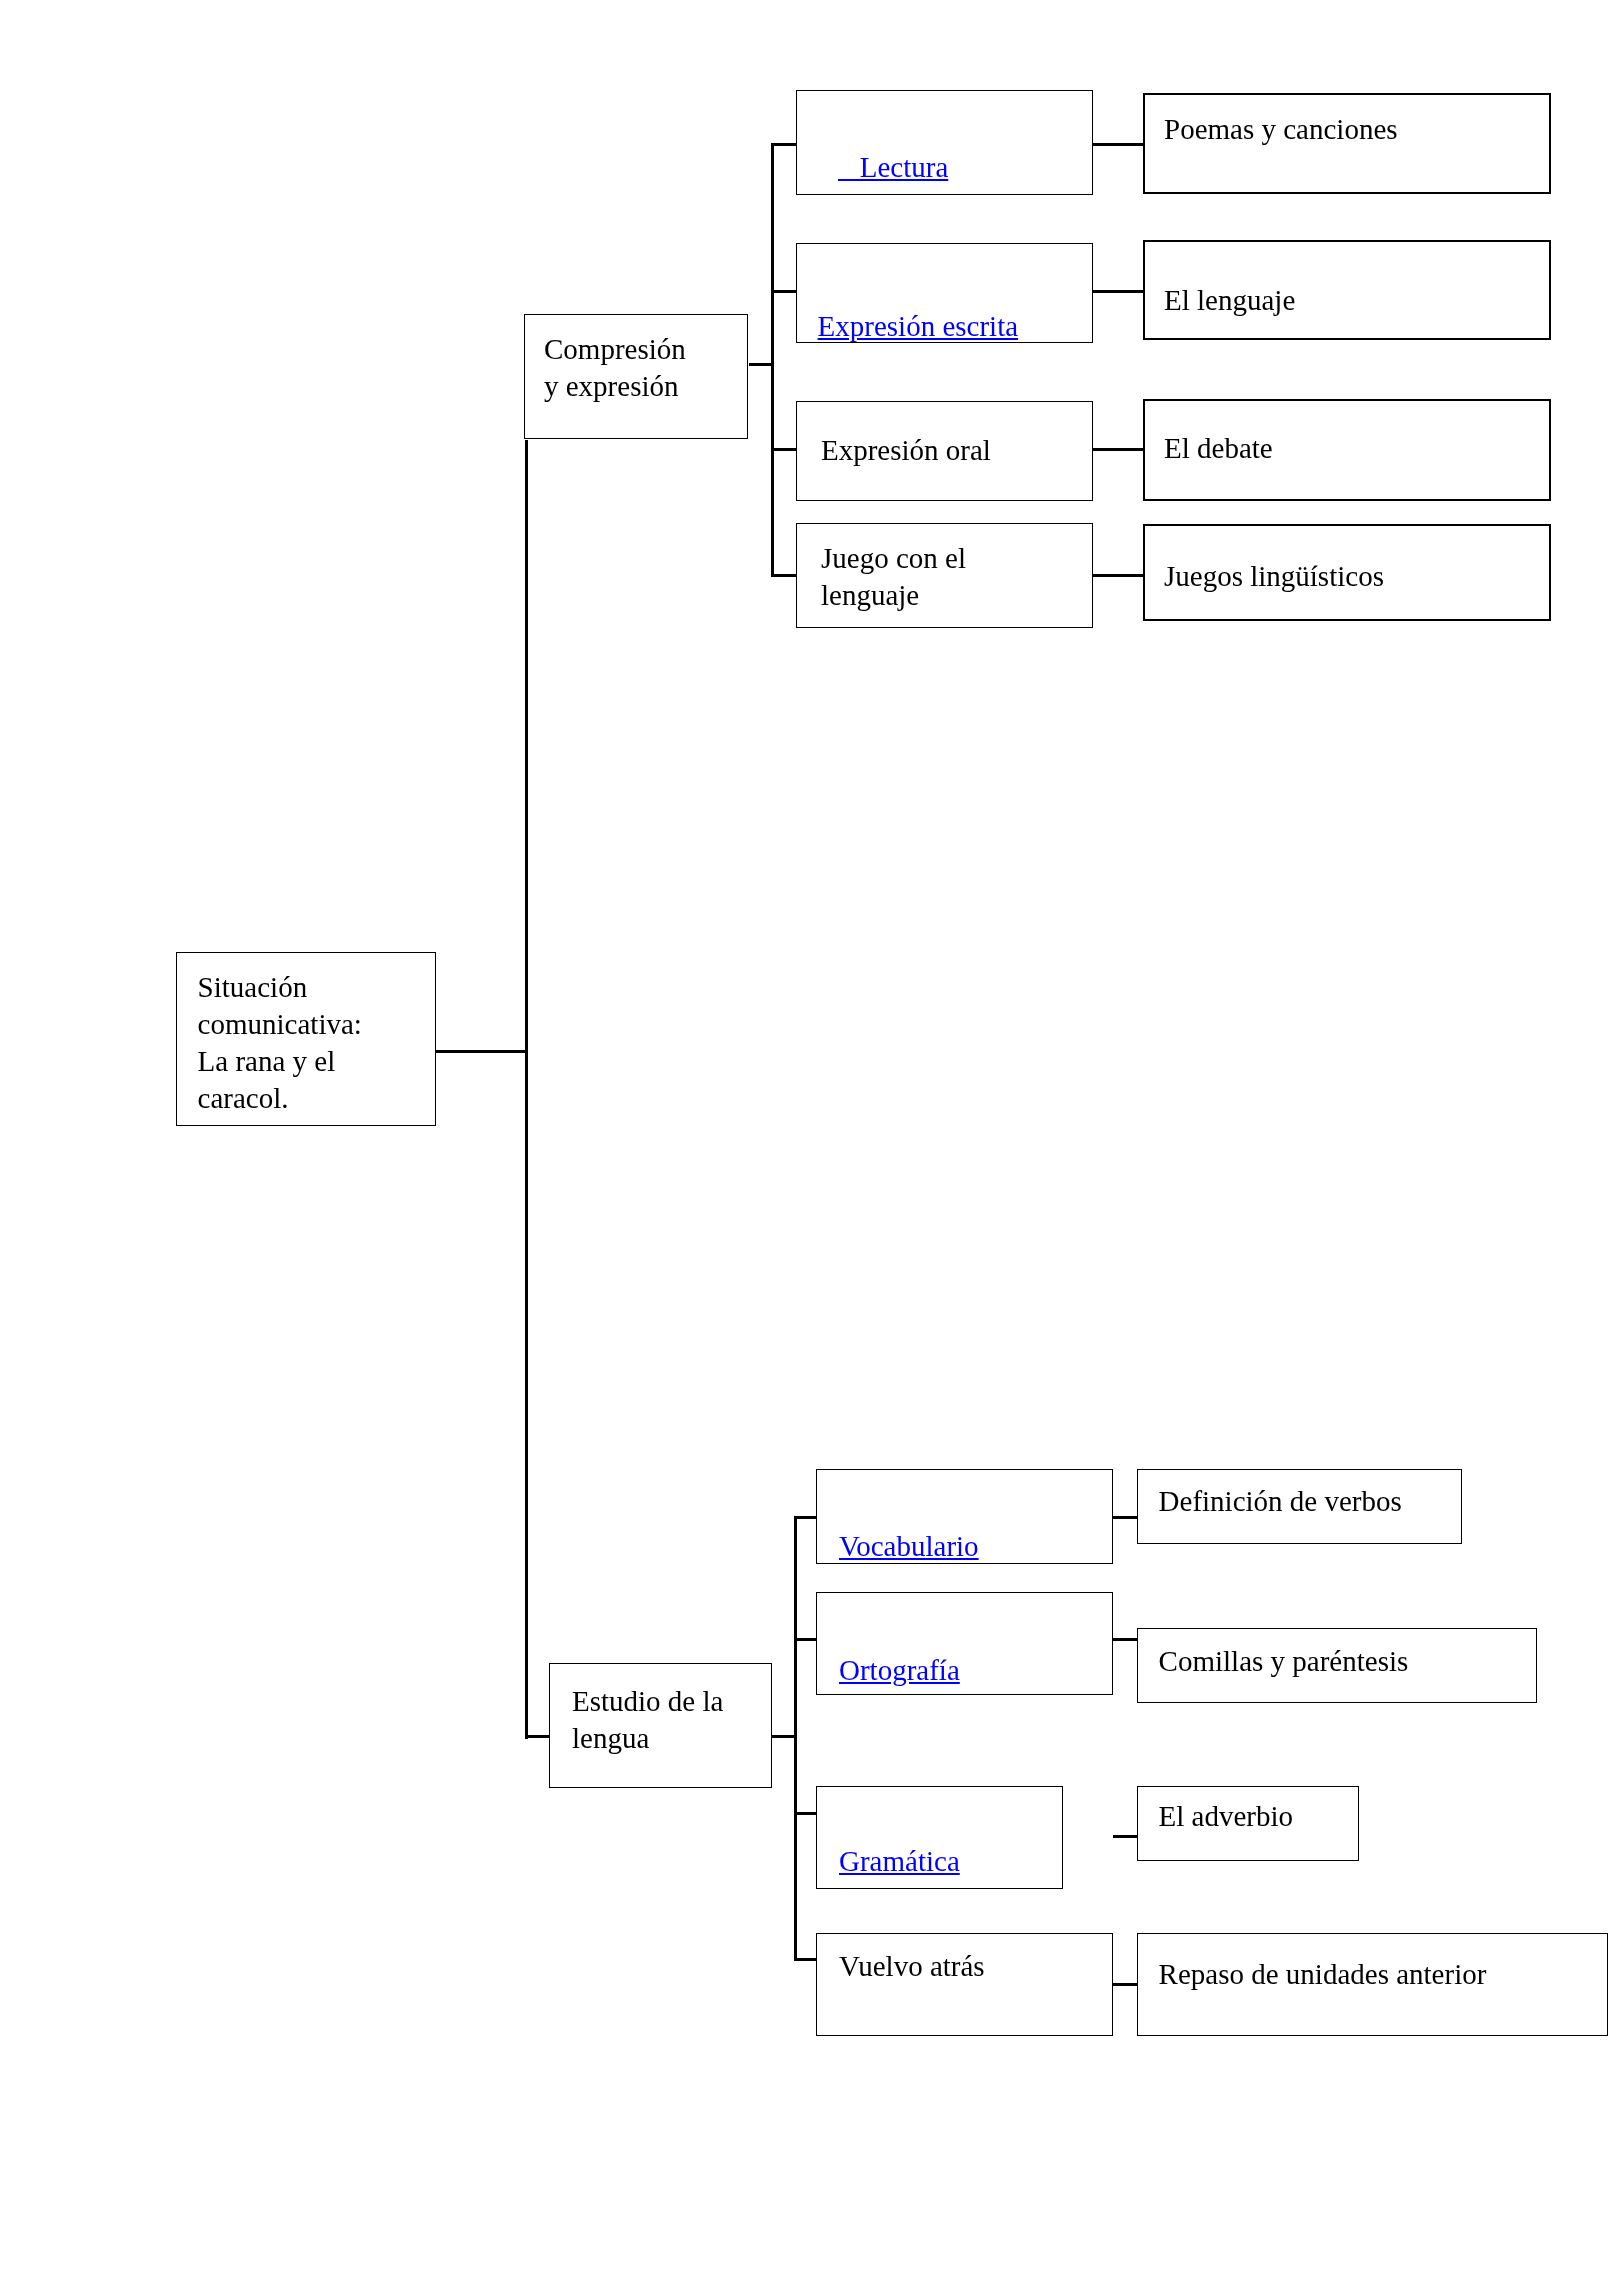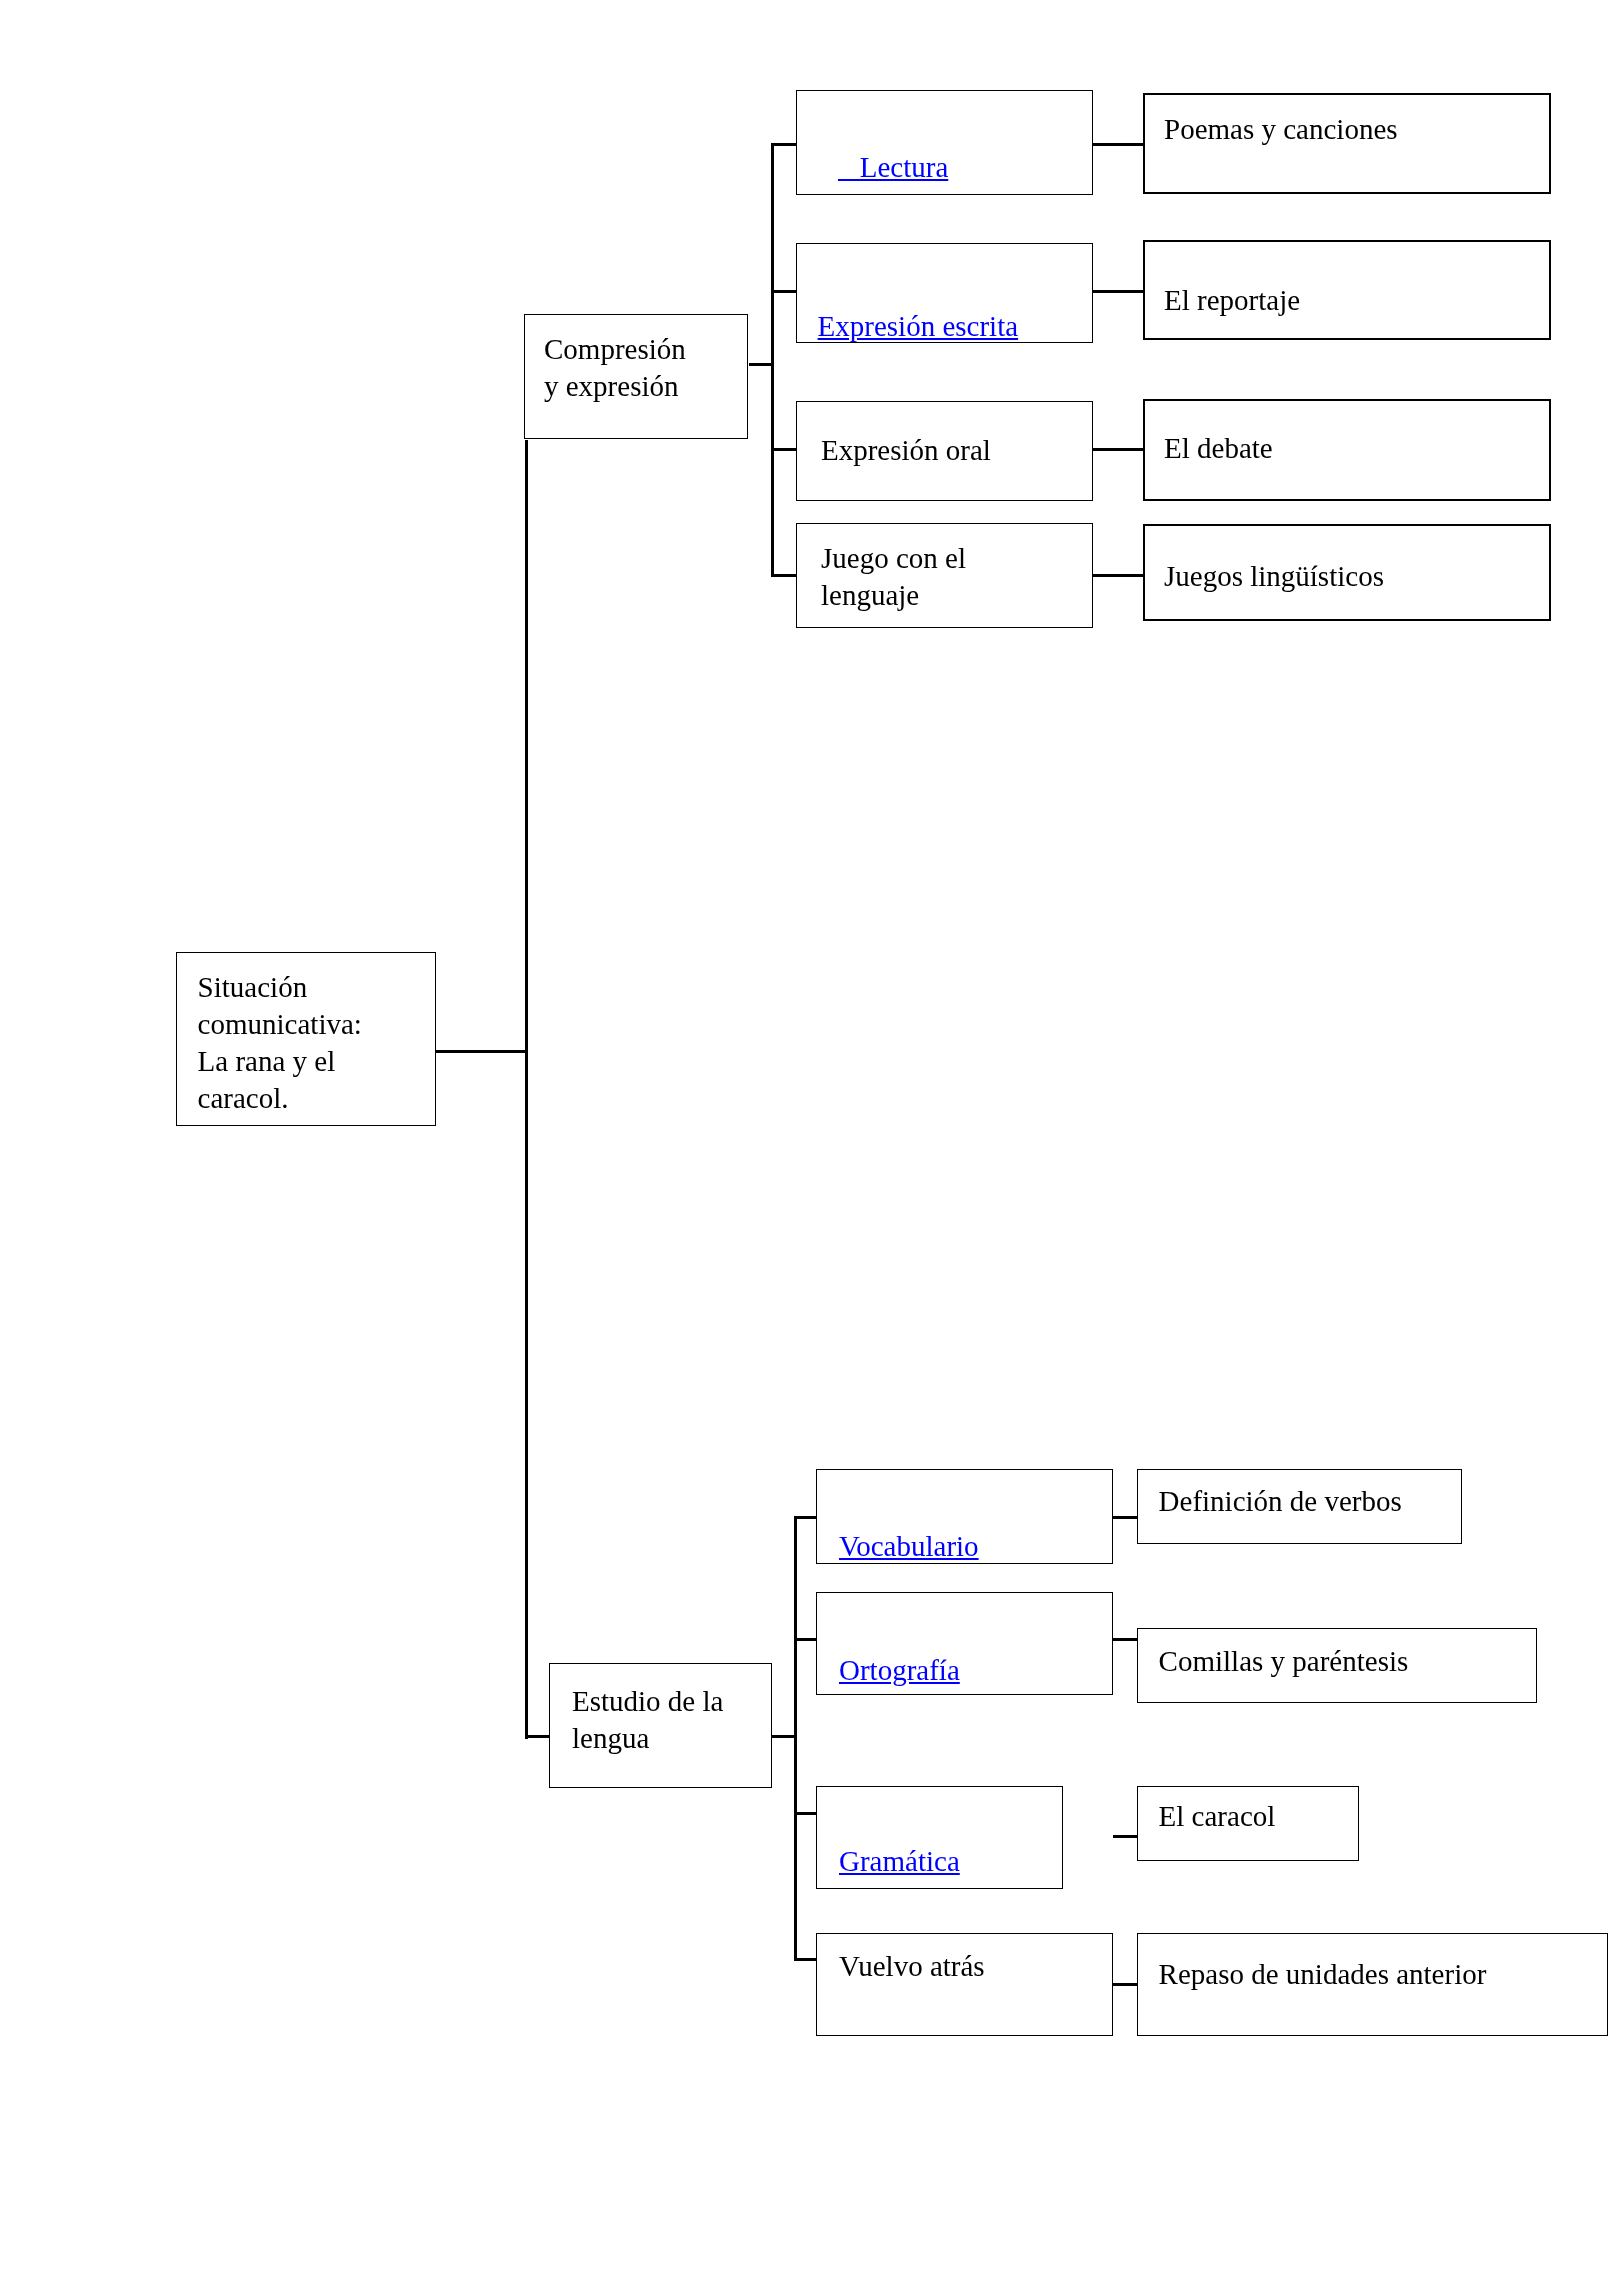--- a/index.html
+++ b/index.html
@@ -85,34 +85,34 @@
     <span class="link">   Lectura</span>
   </div>
   <div class="box" style="left:796px;top:243px;width:297px;height:100px;padding:27px 8px 0 20.6px;">
     <span class="link">Expresión escrita</span>
   </div>
   <div class="box" style="left:796px;top:401px;width:297px;height:100px;padding:30px 8px 0 24px;">Expresión oral</div>
   <div class="box" style="left:796px;top:523px;width:297px;height:105px;padding:16px 8px 0 24px;">Juego con el
 lenguaje</div>
 
   <div class="box thick" style="left:1143px;top:93px;width:408px;height:101px;padding:16px 8px 0 19px;">Poemas y canciones</div>
-  <div class="box thick" style="left:1143px;top:240px;width:408px;height:100px;padding:40px 8px 0 19px;">El reportaje</div>
+  <div class="box thick" style="left:1143px;top:240px;width:408px;height:100px;padding:40px 8px 0 19px;">El lenguaje</div>
   <div class="box thick" style="left:1143px;top:399px;width:408px;height:102px;padding:28.5px 8px 0 19px;">El debate</div>
   <div class="box thick" style="left:1143px;top:524px;width:408px;height:97px;padding:32px 8px 0 19px;">Juegos lingüísticos</div>
 
   <div class="box" style="left:816px;top:1469px;width:297px;height:95px;padding:20.6px 8px 0 22px;">
     <span class="link">Vocabulario</span>
   </div>
   <div class="box" style="left:816px;top:1592px;width:297px;height:103px;padding:22px 8px 0 22px;">
     <span class="link">Ortografía</span>
   </div>
   <div class="box" style="left:816px;top:1786px;width:247px;height:103px;padding:19px 8px 0 22px;">
     <span class="link">Gramática</span>
   </div>
   <div class="box" style="left:816px;top:1933px;width:297px;height:103px;padding:14px 8px 0 22px;">Vuelvo atrás</div>
 
   <div class="box" style="left:1137px;top:1469px;width:325px;height:75px;padding:12.7px 8px 0 20.6px;">Definición de verbos</div>
   <div class="box" style="left:1137px;top:1628px;width:400px;height:75px;padding:14.3px 8px 0 20.6px;">Comillas y paréntesis</div>
-  <div class="box" style="left:1137px;top:1786px;width:222px;height:75px;padding:11px 8px 0 20.6px;">El caracol</div>
+  <div class="box" style="left:1137px;top:1786px;width:222px;height:75px;padding:11px 8px 0 20.6px;">El adverbio</div>
   <div class="box" style="left:1137px;top:1933px;width:471px;height:103px;padding:22px 8px 0 20.6px;">Repaso de unidades anterior</div>
 
 </div>
 
 
 </body></html>

